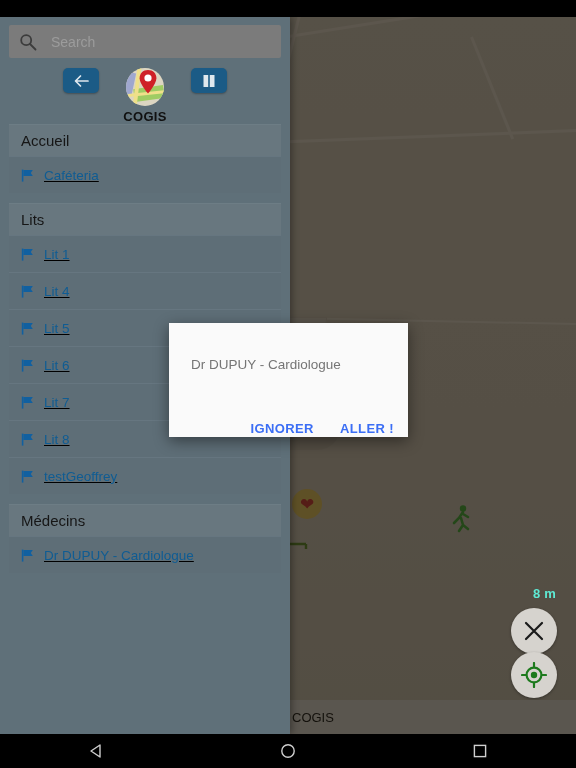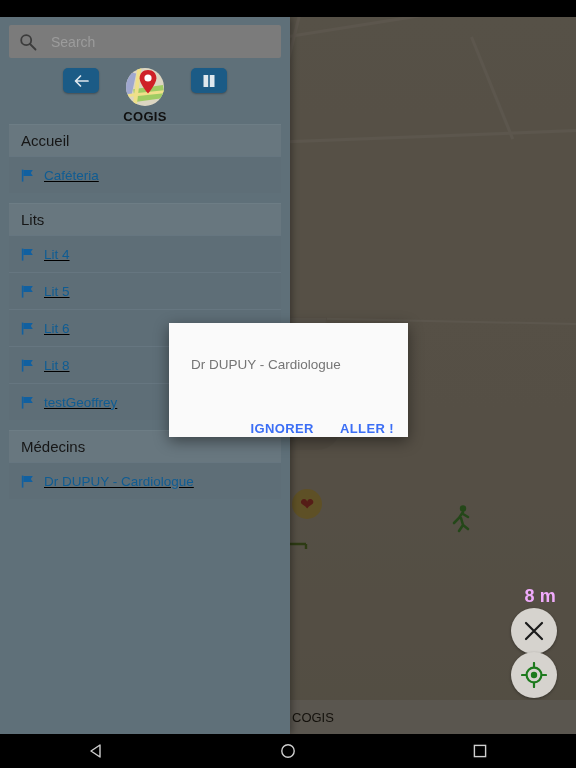--- a/index.html
+++ b/index.html
@@ -39,21 +39,21 @@
   .poi-heart{left:292px;top:472px;width:30px;height:30px;border-radius:50%;background:#f2cf5a;
              display:flex;align-items:center;justify-content:center;}
   .poi-heart .hsym{color:#d4252a;font-size:17px;line-height:1;}
   .poi-exit{left:450px;top:487px;color:#2fb22f;font-size:26px;line-height:1;}
   .poi-bed2{left:280px;top:518px;}
 
   
   .scrim{position:absolute;left:0;top:17px;width:576px;height:717px;background:rgba(32,26,16,.70);}
 
   
-  .scalebar{position:absolute;right:20px;top:586px;color:#f0abfc;font-size:18px;font-weight:bold;letter-spacing:.2px;}
+  .scalebar{position:absolute;right:20px;top:586px;color:#5eead4;font-size:13px;font-weight:bold;letter-spacing:.2px;}
   .fab{position:absolute;right:19px;border-radius:50%;background:#d6d3ce;
        display:flex;align-items:center;justify-content:center;box-shadow:0 1px 3px rgba(0,0,0,.35);}
   .fab-close{top:608px;width:46px;height:46px;}
   .fab-loc{top:652px;width:46px;height:46px;}
   .fab svg{display:block;}
 
   .bottombar{position:absolute;left:0;top:700px;width:576px;height:34px;background:#5a564f;
              display:flex;align-items:center;}
   .bottombar .bb-label{color:#14110c;font-size:13px;margin-left:292px;}
 
@@ -229,39 +229,57 @@
         </div>
         <div class="section">
           <div class="sec-head">Lits</div>
           <div class="row">
             <span class="flag">
               <svg width="13" height="13" viewBox="0 0 13 13">
                 <path d="M1.6 0.6 V12.6" stroke="#1160a0" stroke-width="1.6"></path>
                 <path d="M2.4 1 H11.8 L9.8 4 L11.8 7 H2.4 Z" fill="#1160a0"></path>
               </svg>
             </span>
+            <span class="rlabel">Lit 1</span>
+          </div>
+          <div class="row">
+            <span class="flag">
+              <svg width="13" height="13" viewBox="0 0 13 13">
+                <path d="M1.6 0.6 V12.6" stroke="#1160a0" stroke-width="1.6"></path>
+                <path d="M2.4 1 H11.8 L9.8 4 L11.8 7 H2.4 Z" fill="#1160a0"></path>
+              </svg>
+            </span>
             <span class="rlabel">Lit 4</span>
           </div>
           <div class="row">
             <span class="flag">
               <svg width="13" height="13" viewBox="0 0 13 13">
                 <path d="M1.6 0.6 V12.6" stroke="#1160a0" stroke-width="1.6"></path>
                 <path d="M2.4 1 H11.8 L9.8 4 L11.8 7 H2.4 Z" fill="#1160a0"></path>
               </svg>
             </span>
             <span class="rlabel">Lit 5</span>
           </div>
           <div class="row">
             <span class="flag">
               <svg width="13" height="13" viewBox="0 0 13 13">
                 <path d="M1.6 0.6 V12.6" stroke="#1160a0" stroke-width="1.6"></path>
                 <path d="M2.4 1 H11.8 L9.8 4 L11.8 7 H2.4 Z" fill="#1160a0"></path>
               </svg>
             </span>
             <span class="rlabel">Lit 6</span>
+          </div>
+          <div class="row">
+            <span class="flag">
+              <svg width="13" height="13" viewBox="0 0 13 13">
+                <path d="M1.6 0.6 V12.6" stroke="#1160a0" stroke-width="1.6"></path>
+                <path d="M2.4 1 H11.8 L9.8 4 L11.8 7 H2.4 Z" fill="#1160a0"></path>
+              </svg>
+            </span>
+            <span class="rlabel">Lit 7</span>
           </div>
           <div class="row">
             <span class="flag">
               <svg width="13" height="13" viewBox="0 0 13 13">
                 <path d="M1.6 0.6 V12.6" stroke="#1160a0" stroke-width="1.6"></path>
                 <path d="M2.4 1 H11.8 L9.8 4 L11.8 7 H2.4 Z" fill="#1160a0"></path>
               </svg>
             </span>
             <span class="rlabel">Lit 8</span>
           </div>

